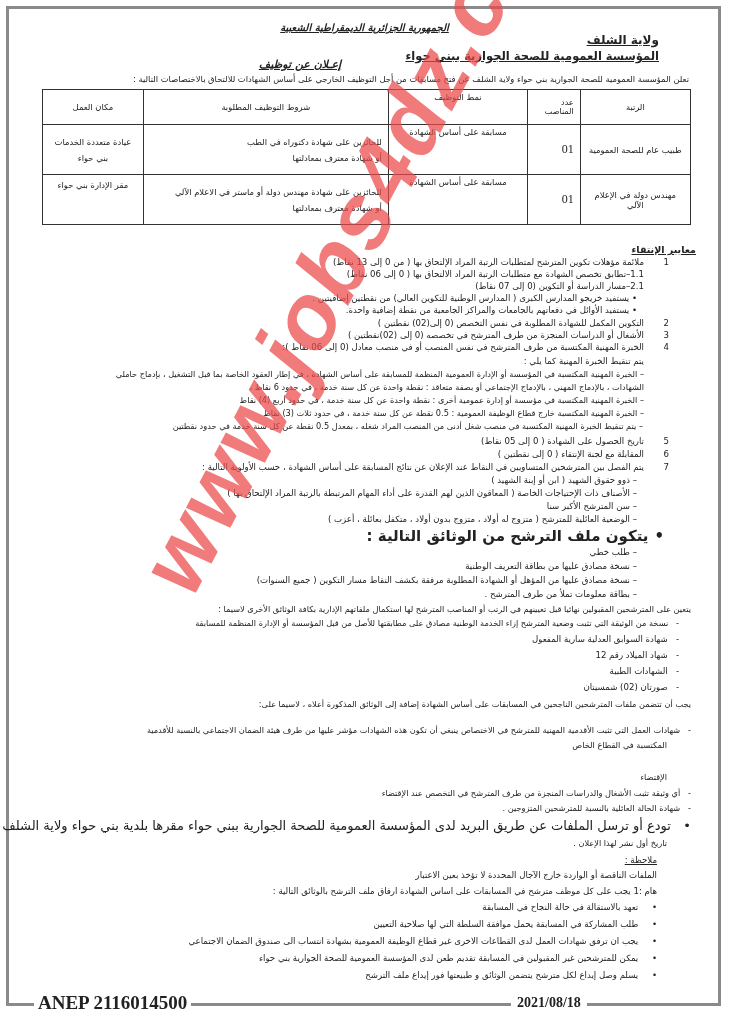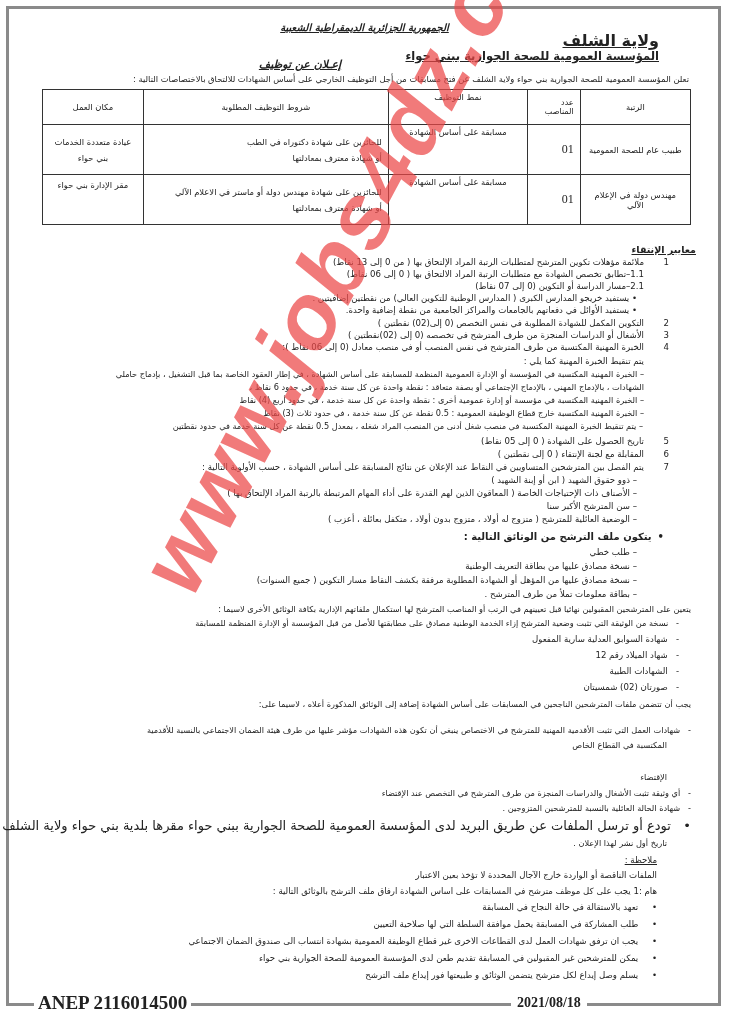--- a/index.html
+++ b/index.html
@@ -5,21 +5,21 @@
   html, body { margin:0; padding:0; background:#ffffff; }
   body { width:729px; height:1024px; position:relative; overflow:hidden;
          font-family:"DejaVu Sans", sans-serif; color:#222; }
   .frame { position:absolute; left:6px; top:6px; width:715px; height:1000px;
            border:3px solid #8a8a8a; box-sizing:border-box; }
   .page { position:absolute; left:0; top:0; width:729px; height:1024px; direction:rtl; }
   .t { position:absolute; white-space:nowrap; font-size:8.6px; line-height:11px; }
   .bold { font-weight:bold; }
   .u { text-decoration:underline; }
   .republic { left:0; width:729px; top:22px; font-size:10px; font-style:italic; font-weight:bold; text-align:center; text-decoration:underline; }
-  .wilaya { right:70px; top:35px; font-size:16px; font-weight:bold; text-decoration:underline;text-align:right; }
+  .wilaya { right:70px; top:35px; font-size:12px; font-weight:bold; text-decoration:underline;text-align:right; }
   .institution { right:70px; top:51px; font-size:11.5px; font-weight:bold; text-decoration:underline; }
   .announce-title { left:0; width:600px; top:59px; text-align:center; font-size:11px; font-weight:bold; font-style:italic; text-decoration:underline; }
   .intro { right:40px; top:74px; font-size:8.4px; }
   table.jobs { position:absolute; left:42px; top:89px; width:649px; border-collapse:collapse; direction:rtl; font-size:8.4px; }
   table.jobs td, table.jobs th { border:1px solid #333; padding:2px 6px; vertical-align:middle; font-weight:normal; }
   table.jobs th { height:30px; }
   table.jobs td { height:45px; }
   .c-grade { width:100px; text-align:center; }
   .c-count { width:40px; text-align:right; font-weight:bold; font-family:"Liberation Serif", serif; font-size:12px; }
   .c-mode { width:130px; vertical-align:top !important; text-align:center; }
@@ -107,21 +107,21 @@
   <div class="t" style="right:85px;top:436px">تاريخ الحصول على الشهادة ( 0 إلى 05 نقاط)</div>
   <div class="t" style="right:60px;top:449px">6</div>
   <div class="t" style="right:85px;top:449px">المقابلة مع لجنة الإنتقاء ( 0 إلى نقطتين )</div>
   <div class="t" style="right:60px;top:462px">7</div>
   <div class="t" style="right:85px;top:462px">يتم الفصل بين المترشحين المتساويين في النقاط عند الإعلان عن نتائج المسابقة على أساس الشهادة ، حسب الأولوية التالية :</div>
   <div class="t" style="right:92px;top:475px">– ذوو حقوق الشهيد ( ابن أو إبنة الشهيد )</div>
   <div class="t" style="right:92px;top:488px">– الأصناف ذات الإحتياجات الخاصة ( المعاقون الذين لهم القدرة على أداء المهام المرتبطة بالرتبة المراد الإلتحاق بها )</div>
   <div class="t" style="right:92px;top:501px">– سن المترشح الأكبر سنا</div>
   <div class="t" style="right:92px;top:514px">– الوضعية العائلية للمترشح ( متزوج له أولاد ، متزوج بدون أولاد ، متكفل بعائلة ، أعزب )</div>
 
-  <div class="t bold bullet" style="right:65px;top:531px;font-size:10px">يتكون ملف الترشح من الوثائق التالية :</div>
+  <div class="t bold bullet" style="right:65px;top:531px;font-size:15px">يتكون ملف الترشح من الوثائق التالية :</div>
   <div class="t" style="right:92px;top:547px">– طلب خطي</div>
   <div class="t" style="right:92px;top:561px">– نسخة مصادق عليها من بطاقة التعريف الوطنية</div>
   <div class="t" style="right:92px;top:575px">– نسخة مصادق عليها من المؤهل أو الشهادة المطلوبة مرفقة بكشف النقاط مسار التكوين ( جميع السنوات)</div>
   <div class="t" style="right:92px;top:589px">– بطاقة معلومات تملأ من طرف المترشح .</div>
 
   <div class="t" style="right:38px;top:604px;font-size:8.2px">يتعين على المترشحين المقبولين نهائيا قبل تعيينهم في الرتب أو المناصب المترشح لها استكمال ملفاتهم الإدارية بكافة الوثائق الأخرى لاسيما :</div>
   <div class="t" style="right:50px;top:618px;font-size:8.2px">-&nbsp;&nbsp;&nbsp;<span>نسخة من الوثيقة التي تثبت وضعية المترشح إزاء الخدمة الوطنية مصادق على مطابقتها للأصل من قبل المؤسسة أو الإدارة المنظمة للمسابقة</span></div>
   <div class="t" style="right:50px;top:634px">-&nbsp;&nbsp;&nbsp;<span>شهادة السوابق العدلية سارية المفعول</span></div>
   <div class="t" style="right:50px;top:650px">-&nbsp;&nbsp;&nbsp;<span>شهاد الميلاد رقم 12</span></div>
   <div class="t" style="right:50px;top:666px">-&nbsp;&nbsp;&nbsp;<span>الشهادات الطبية</span></div>

